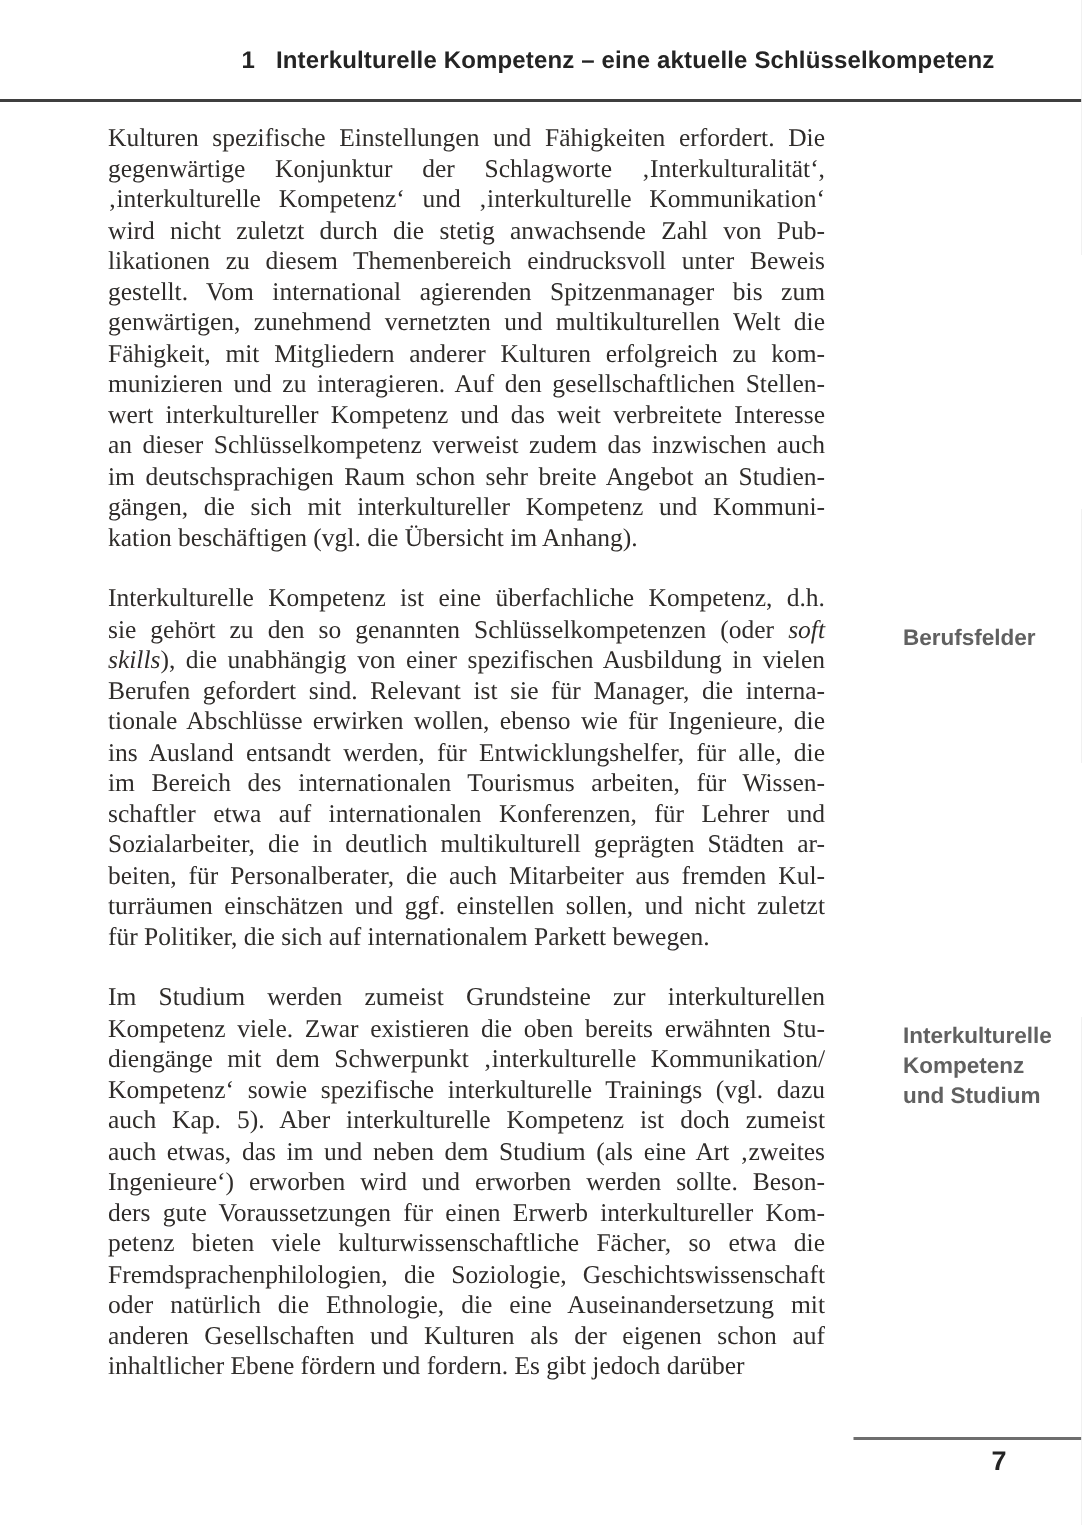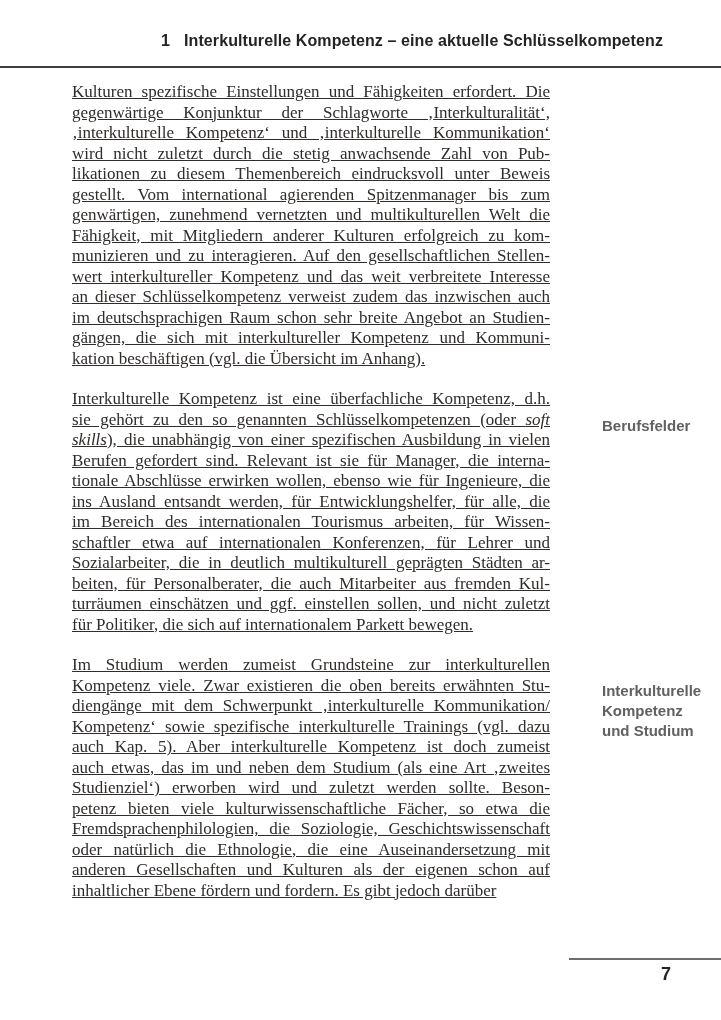--- a/index.html
+++ b/index.html
@@ -34,21 +34,20 @@
     position:absolute;
     left:0;right:0;top:66px;height:2px;
     background:var(--rule_header);
   }
   
   .body-text{
     position:absolute;
     left:72px;top:82px;width:478px;
     font-size:17px;line-height:20.5px;
     color:var(--ink_body);
-    text-decoration:underline;
   }
   .paragraph{margin:0 0 20px 0;}
   .paragraph:last-child{margin-bottom:16px;}
   .line{
     text-align:justify;
     text-align-last:justify;
     height:20.5px;
   }
   .line.last{
     text-align-last:left;
@@ -125,21 +124,22 @@
         <div class="line"><span>turräumen einschätzen und ggf. einstellen sollen, und nicht zuletzt</span></div>
         <div class="line last"><span>für Politiker, die sich auf internationalem Parkett bewegen.</span></div>
       </div>
       <div class="paragraph">
         <div class="line"><span>Im Studium werden zumeist Grundsteine zur interkulturellen</span></div>
         <div class="line"><span>Kompetenz viele. Zwar existieren die oben bereits erwähnten Stu-</span></div>
         <div class="line"><span>diengänge mit dem Schwerpunkt ‚interkulturelle Kommunikation/</span></div>
         <div class="line"><span>Kompetenz‘ sowie spezifische interkulturelle Trainings (vgl. dazu</span></div>
         <div class="line"><span>auch Kap. 5). Aber interkulturelle Kompetenz ist doch zumeist</span></div>
         <div class="line"><span>auch etwas, das im und neben dem Studium (als eine Art ‚zweites</span></div>
-        <div class="line"><span>Studienziel‘) erworben wird und zuletzt werden sollte. Beson-</span></div>
+        <div class="line"><span>Ingenieure‘) erworben wird und erworben werden sollte. Beson-</span></div>
+        <div class="line"><span>ders gute Voraussetzungen für einen Erwerb interkultureller Kom-</span></div>
         <div class="line"><span>petenz bieten viele kulturwissenschaftliche Fächer, so etwa die</span></div>
         <div class="line"><span>Fremdsprachenphilologien, die Soziologie, Geschichtswissenschaft</span></div>
         <div class="line"><span>oder natürlich die Ethnologie, die eine Auseinandersetzung mit</span></div>
         <div class="line"><span>anderen Gesellschaften und Kulturen als der eigenen schon auf</span></div>
         <div class="line last"><span>inhaltlicher Ebene fördern und fordern. Es gibt jedoch darüber</span></div>
       </div>
     </div>
 
   <div class="margin-note note-1">Berufsfelder</div>
 

